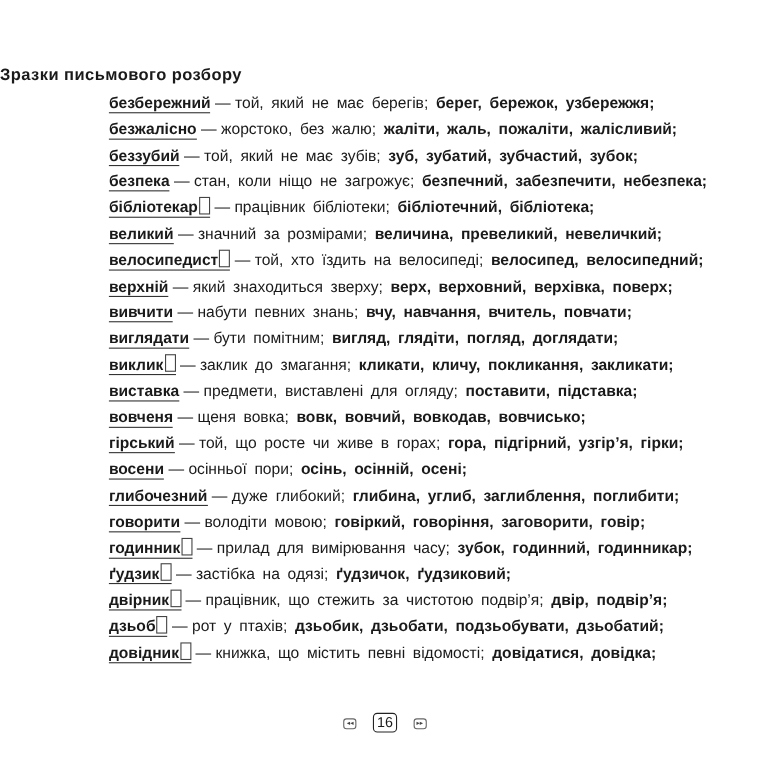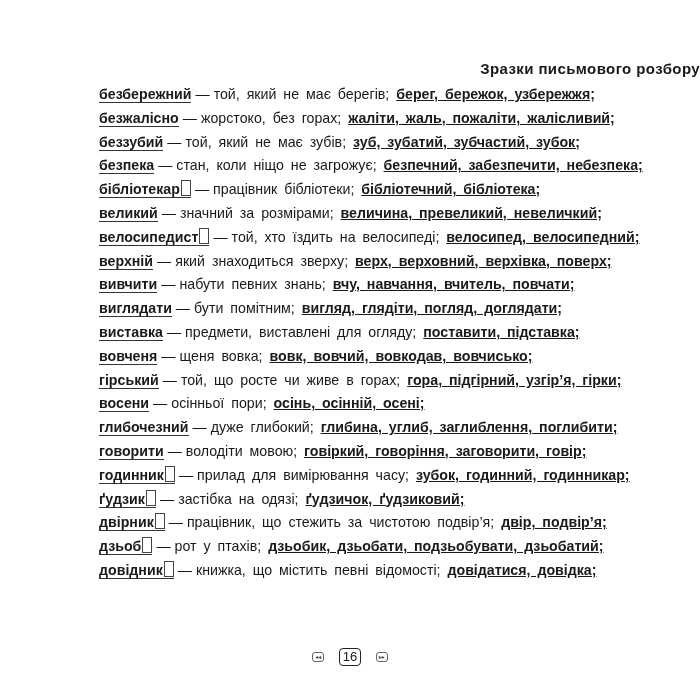--- a/index.html
+++ b/index.html
@@ -1,48 +1,49 @@
 <!DOCTYPE html>
 <html><head>
 <meta charset="utf-8">
 <style>
   html, body { margin:0; padding:0; background:#ffffff; }
   body { width:700px; height:700px; position:relative; overflow:hidden;
          font-family:"Liberation Sans", "DejaVu Sans", sans-serif; color:#1a1a1a; }
-  .title { position:absolute; top:60px; left:0; width:700px; text-align:right;
+  .title { position:absolute; top:60px; left:0; width:700px; text-align:left;
            font-weight:bold; font-size:15px; letter-spacing:0.4px; }
   .entries { position:absolute; top:83px; left:56px; width:600px; }
   .row { height:23.8px; line-height:23.8px; font-size:14.2px; white-space:nowrap; word-spacing:3px; }
   .head { font-weight:bold; border-bottom:1.4px solid #333; padding-bottom:0; position:relative;margin-left:43px; }
   .head .box { display:inline-block; width:8px; height:14px; border:1px solid #444; vertical-align:-2px; margin-left:1px; }
   .dash { margin:0 4px; }
   .def { font-weight:normal; }
-  .rel { font-weight:bold;text-decoration:underline; }
+  .rel { font-weight:bold; }
   .footer { position:absolute; top:637px; left:0; width:700px; text-align:center; }
   .pg { display:inline-block; border:1.5px solid #222; border-radius:4px; font-weight:normal;
         font-size:13px; padding:0 3px; margin:11px 10px; height:16px; line-height:16px; }
   .arrow { display:inline-block; border:1px solid #666; border-radius:3px; width:10px; height:8px;
            font-size:6px; line-height:8px; color:#444; vertical-align:2px; }
 </style>
 </head>
 <body>
 
 <div class="title">Зразки письмового розбору</div>
 
 <div class="entries" id="entries">
     <div class="row"><span class="head"><span>безбережний</span></span><span class="dash">—</span><span class="def">той, який не має берегів;</span> <span class="rel">берег, бережок, узбережжя;</span></div>
-    <div class="row"><span class="head"><span>безжалісно</span></span><span class="dash">—</span><span class="def">жорстоко, без горах;</span> <span class="rel">жаліти, жаль, пожаліти, жалісливий;</span></div>
+    <div class="row"><span class="head"><span>безжалісно</span></span><span class="dash">—</span><span class="def">жорстоко, без жалю;</span> <span class="rel">жаліти, жаль, пожаліти, жалісливий;</span></div>
     <div class="row"><span class="head"><span>беззубий</span></span><span class="dash">—</span><span class="def">той, який не має зубів;</span> <span class="rel">зуб, зубатий, зубчастий, зубок;</span></div>
     <div class="row"><span class="head"><span>безпека</span></span><span class="dash">—</span><span class="def">стан, коли ніщо не загрожує;</span> <span class="rel">безпечний, забезпечити, небезпека;</span></div>
     <div class="row"><span class="head"><span>бібліотекар</span><span class="box"></span></span><span class="dash">—</span><span class="def">працівник бібліотеки;</span> <span class="rel">бібліотечний, бібліотека;</span></div>
     <div class="row"><span class="head"><span>великий</span></span><span class="dash">—</span><span class="def">значний за розмірами;</span> <span class="rel">величина, превеликий, невеличкий;</span></div>
     <div class="row"><span class="head"><span>велосипедист</span><span class="box"></span></span><span class="dash">—</span><span class="def">той, хто їздить на велосипеді;</span> <span class="rel">велосипед, велосипедний;</span></div>
     <div class="row"><span class="head"><span>верхній</span></span><span class="dash">—</span><span class="def">який знаходиться зверху;</span> <span class="rel">верх, верховний, верхівка, поверх;</span></div>
     <div class="row"><span class="head"><span>вивчити</span></span><span class="dash">—</span><span class="def">набути певних знань;</span> <span class="rel">вчу, навчання, вчитель, повчати;</span></div>
     <div class="row"><span class="head"><span>виглядати</span></span><span class="dash">—</span><span class="def">бути помітним;</span> <span class="rel">вигляд, глядіти, погляд, доглядати;</span></div>
+    <div class="row"><span class="head"><span>виклик</span><span class="box"></span></span><span class="dash">—</span><span class="def">заклик до змагання;</span> <span class="rel">кликати, кличу, покликання, закликати;</span></div>
     <div class="row"><span class="head"><span>виставка</span></span><span class="dash">—</span><span class="def">предмети, виставлені для огляду;</span> <span class="rel">поставити, підставка;</span></div>
     <div class="row"><span class="head"><span>вовченя</span></span><span class="dash">—</span><span class="def">щеня вовка;</span> <span class="rel">вовк, вовчий, вовкодав, вовчисько;</span></div>
     <div class="row"><span class="head"><span>гірський</span></span><span class="dash">—</span><span class="def">той, що росте чи живе в горах;</span> <span class="rel">гора, підгірний, узгір’я, гірки;</span></div>
     <div class="row"><span class="head"><span>восени</span></span><span class="dash">—</span><span class="def">осінньої пори;</span> <span class="rel">осінь, осінній, осені;</span></div>
     <div class="row"><span class="head"><span>глибочезний</span></span><span class="dash">—</span><span class="def">дуже глибокий;</span> <span class="rel">глибина, углиб, заглиблення, поглибити;</span></div>
     <div class="row"><span class="head"><span>говорити</span></span><span class="dash">—</span><span class="def">володіти мовою;</span> <span class="rel">говіркий, говоріння, заговорити, говір;</span></div>
     <div class="row"><span class="head"><span>годинник</span><span class="box"></span></span><span class="dash">—</span><span class="def">прилад для вимірювання часу;</span> <span class="rel">зубок, годинний, годинникар;</span></div>
     <div class="row"><span class="head"><span>ґудзик</span><span class="box"></span></span><span class="dash">—</span><span class="def">застібка на одязі;</span> <span class="rel">ґудзичок, ґудзиковий;</span></div>
     <div class="row"><span class="head"><span>двірник</span><span class="box"></span></span><span class="dash">—</span><span class="def">працівник, що стежить за чистотою подвір’я;</span> <span class="rel">двір, подвір’я;</span></div>
     <div class="row"><span class="head"><span>дзьоб</span><span class="box"></span></span><span class="dash">—</span><span class="def">рот у птахів;</span> <span class="rel">дзьобик, дзьобати, подзьобувати, дзьобатий;</span></div>

